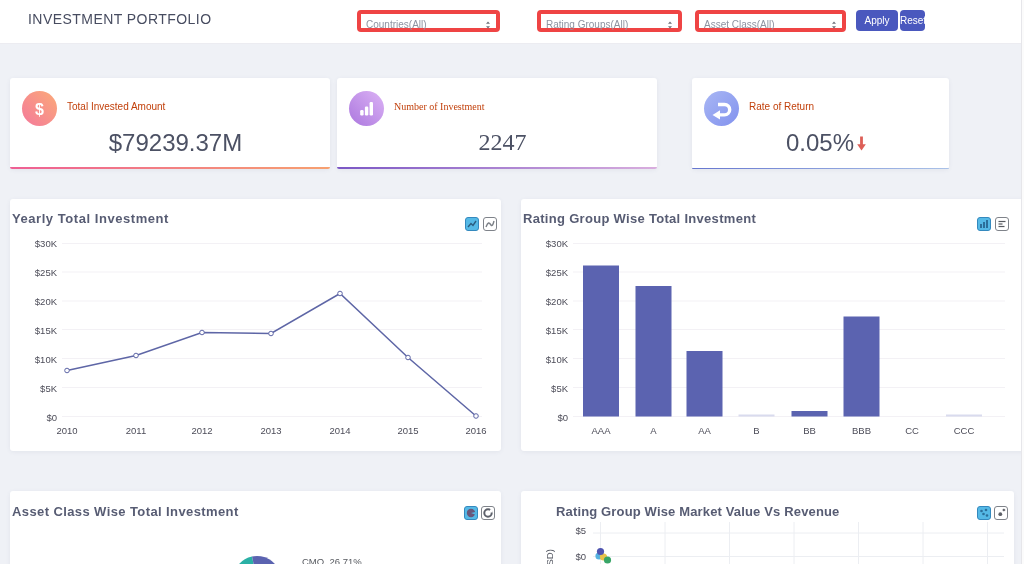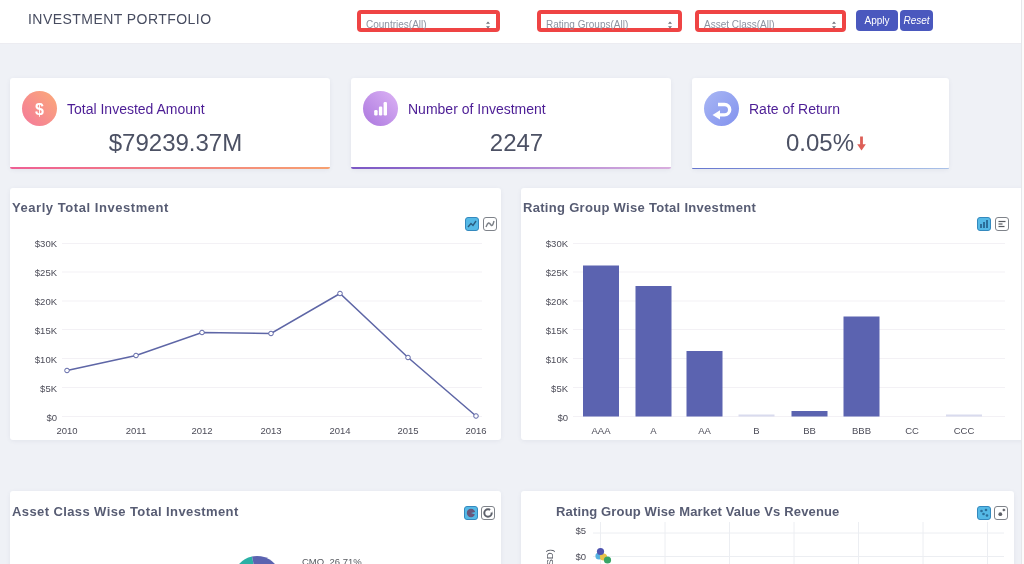--- a/index.html
+++ b/index.html
@@ -7,23 +7,23 @@
 body { position:relative; background:#eff1f6; font-family:"Liberation Sans",sans-serif; }
 .abs { position:absolute; }
 .header { left:0; top:0; width:1021px; height:44px; background:#fff; border-bottom:1px solid #ececf1; }
 .htitle { left:28px; top:0; height:39px; line-height:39px; font-size:14px; letter-spacing:0.45px; color:#474c60; }
 .sel { height:22px; background:#fff; border:4px solid #ef4444; border-radius:4px; font-size:10px; color:#8d93a1; line-height:22px; padding-left:5px; }
 .spin { position:absolute; right:5px; top:6px; width:6px; height:10px; }
 .btn { height:21px; background:#4a58be; border-radius:4px; color:#fff; font-size:10px; text-align:center; line-height:21px; }
 .scard { background:#fff; border-radius:3px; box-shadow:0 1px 4px rgba(80,90,120,0.08); height:91px; width:320px; top:78px; }
 .sbar { position:absolute; left:0; right:0; bottom:0; height:2px; border-radius:0 0 3px 3px; }
 .circ { position:absolute; left:12px; top:13px; width:35px; height:35px; border-radius:50%; }
-.slabel { position:absolute; left:57px; top:23px; font-size:14px; color:#4c1d95; }
+.slabel { position:absolute; left:57px; top:23px; font-size:10px; color:#c2410c; }
 .sval { position:absolute; left:0; right:0; top:51px; text-align:center; font-size:24px; color:#4c5164;padding-left:11px; }
-.ccard { background:#fff; border-radius:3px; box-shadow:0 1px 4px rgba(80,90,120,0.08); top:188px; height:252px; }
+.ccard { background:#fff; border-radius:3px; box-shadow:0 1px 4px rgba(80,90,120,0.08); top:199px; height:252px; }
 .ccard2 { background:#fff; border-radius:3px; box-shadow:0 1px 4px rgba(80,90,120,0.08); top:491px; height:252px; }
 .ctitle { position:absolute; left:2px; top:12px; font-size:13px; font-weight:bold; color:#575c73; letter-spacing:0.45px; }
 .ibtn { position:absolute; width:14px; height:14px; border-radius:3px; }
 .ibtn.on { background:#55b9e6; border:1px solid #3489be; }
 .ibtn.off { background:#fff; border:1px solid #7f838a; }
 .scrollbar { left:1021px; top:0; width:3px; height:564px; background:#fbfbfb; border-left:1px solid #e6e6ea; }
 </style>
 </head>
 <body>
 <div class="abs header"></div>
@@ -35,32 +35,32 @@
     </svg></div>
 <div class="abs sel" style="left:521px;top:10px;width:145px;margin-left:16px;">Rating Groups(All)<svg class="spin" viewBox="0 0 7 13">
       <path d="M0.9 5 L3.5 1.8 L6.1 5 Z" fill="#6b6f78"></path>
       <path d="M0.9 8 L3.5 11.2 L6.1 8 Z" fill="#6b6f78"></path>
     </svg></div>
 <div class="abs sel" style="left:695px;top:10px;width:151px;">Asset Class(All)<svg class="spin" viewBox="0 0 7 13">
       <path d="M0.9 5 L3.5 1.8 L6.1 5 Z" fill="#6b6f78"></path>
       <path d="M0.9 8 L3.5 11.2 L6.1 8 Z" fill="#6b6f78"></path>
     </svg></div>
 <div class="abs btn" style="left:856px;top:10px;width:42px;">Apply</div>
-<div class="abs btn" style="left:900px;top:10px;width:33px;font-style:italic;">Reset</div>
+<div class="abs btn" style="left:900px;top:10px;width:25px;">Reset</div>
 
 <div class="abs scard" style="left:10px;">
   <div class="circ" style="background:linear-gradient(225deg,#fbaa78,#f4799b);"></div>
   <svg class="abs" style="left:12px;top:13px;" width="35" height="35">
       <text x="17.5" y="23.5" font-size="16" font-weight="bold" fill="#fff" text-anchor="middle">$</text>
     </svg>
   <div class="slabel">Total Invested Amount</div>
   <div class="sval">$79239.37M</div>
   <div class="sbar" style="background:linear-gradient(to right,#ee5f94,#f7a170);"></div>
 </div>
-<div class="abs scard" style="left:351px;">
+<div class="abs scard" style="left:337px;font-family:Liberation Serif, serif;">
   <div class="circ" style="background:linear-gradient(225deg,#dcb3f5,#ab77de);"></div>
   <svg class="abs" style="left:12px;top:13px;" width="35" height="35">
     <rect x="11.2" y="19" width="3.4" height="5.5" rx="1.2" fill="#fff"></rect>
     <rect x="15.9" y="15.5" width="3.4" height="9" rx="1.2" fill="#fff"></rect>
     <rect x="20.6" y="11" width="3.4" height="13.5" rx="1.2" fill="#fff"></rect>
   </svg>
   <div class="slabel">Number of Investment</div>
   <div class="sval">2247</div>
   <div class="sbar" style="background:linear-gradient(to right,#7b57c5,#d9aede);"></div>
 </div>

